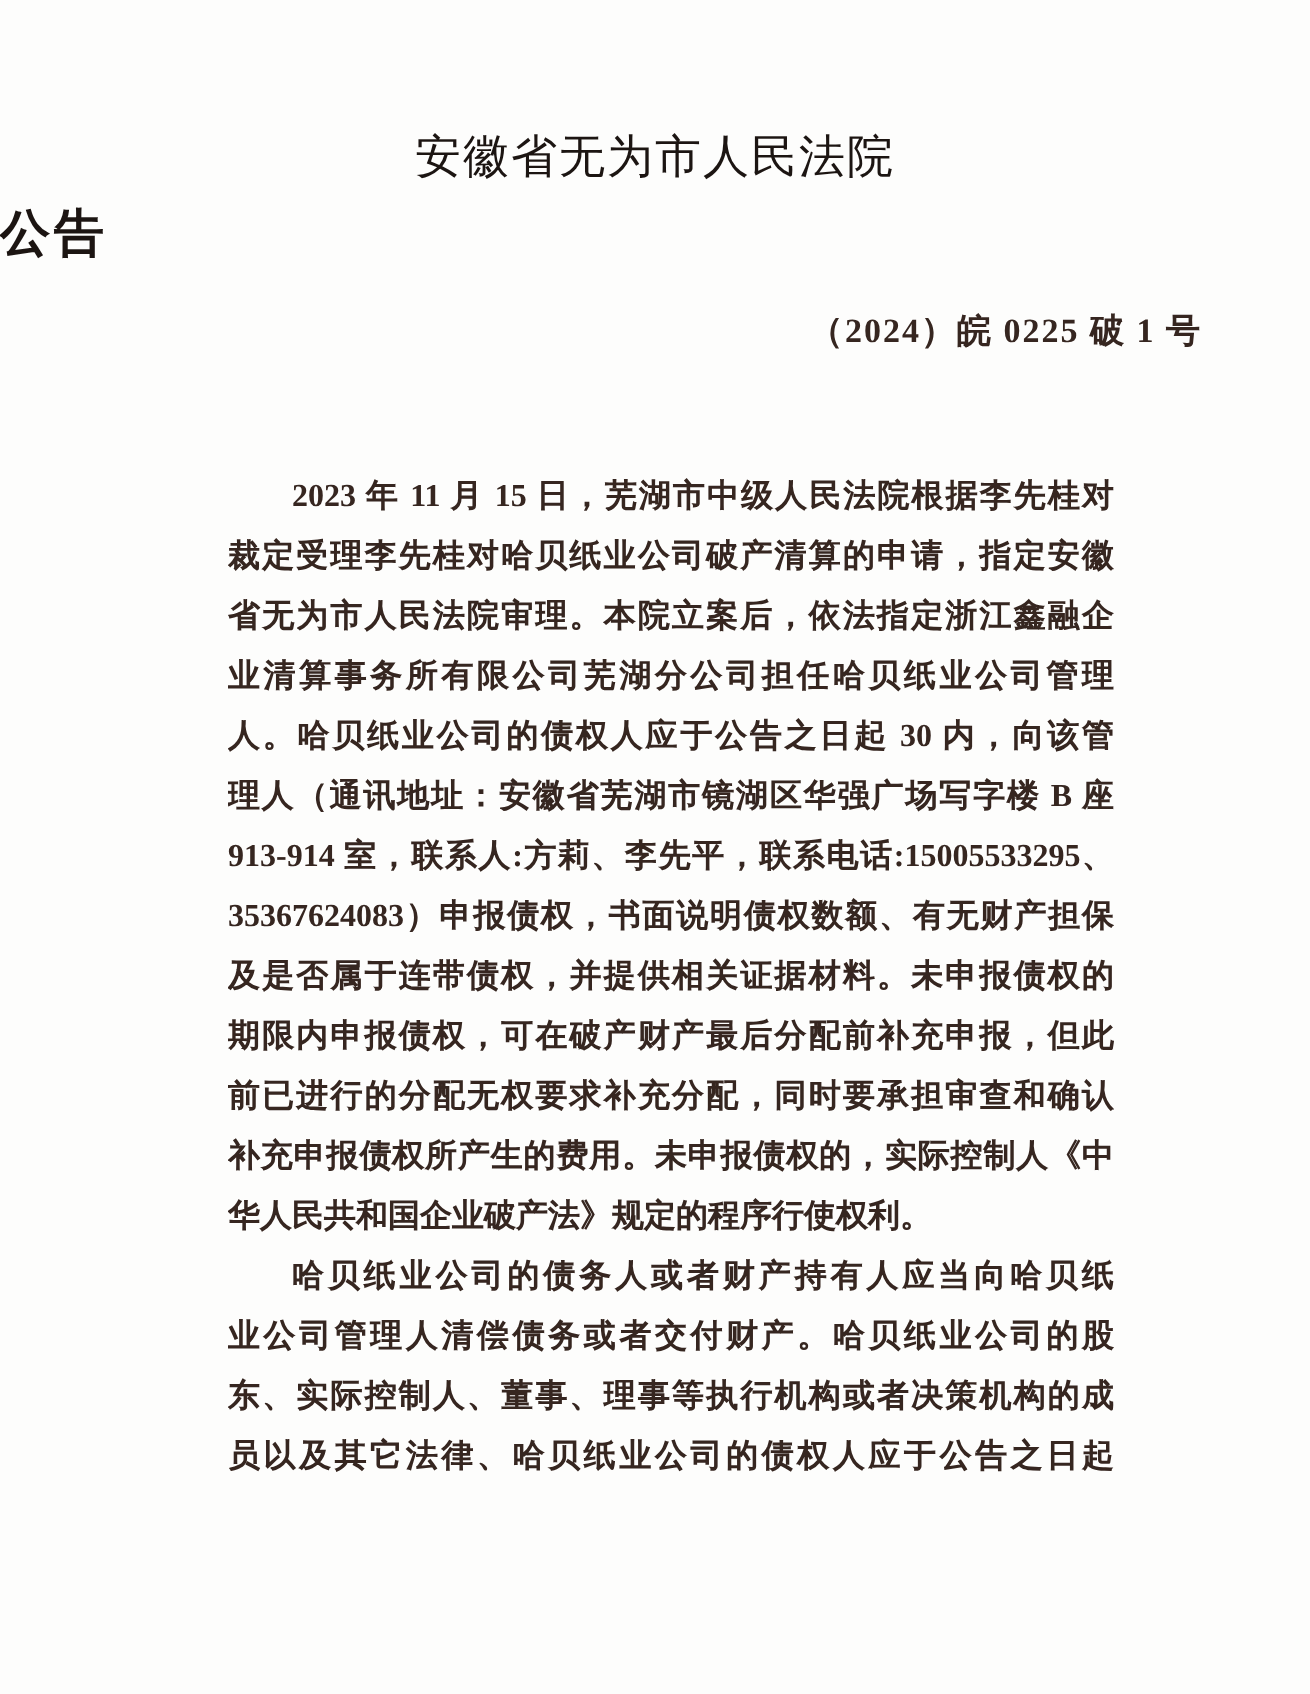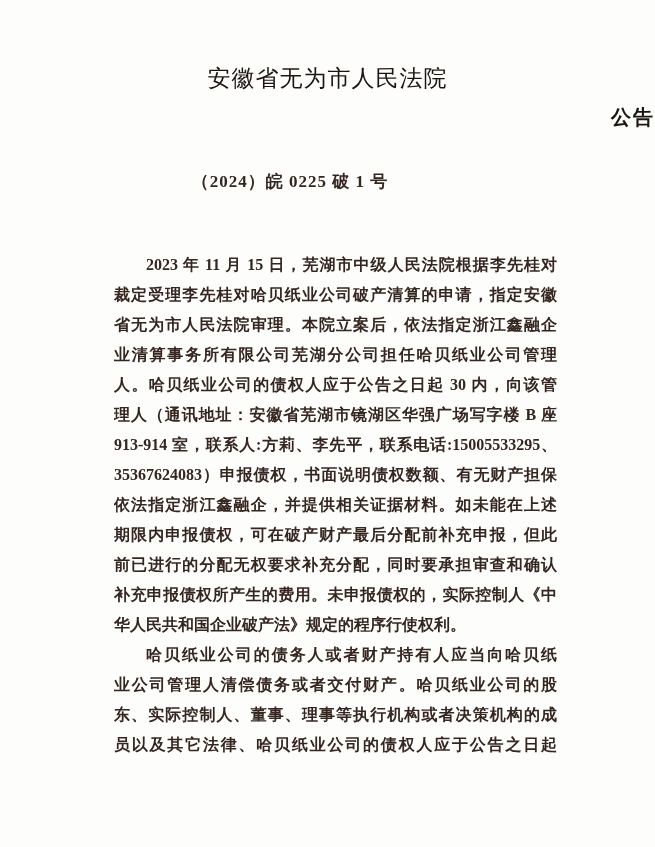--- a/index.html
+++ b/index.html
@@ -25,32 +25,32 @@
     text-align:center;
     font-family:"Liberation Sans", sans-serif;
     font-size:23px;
     line-height:40px;
     font-weight:400;
     letter-spacing:1px;
     color:var(--heading-ink);
   }
   .doc-title{
     margin:0;
-    text-align:right;
+    text-align:left;
     font-family:"Liberation Sans", sans-serif;
-    font-size:20px;
+    font-size:25px;
     line-height:38px;
     font-weight:700;
     letter-spacing:2px;
     color:var(--heading-ink);
   }
   .case-number-row{
-    margin-top:34px;
-    padding-right:75px;
-    text-align:center;
+    margin-top:18px;
+    padding-right:54px;
+    text-align:right;
     font-size:17px;
     line-height:24px;
     font-weight:700;
     letter-spacing:1px;
   }
   .doc-body{
     margin:56px 98px 0 114px;
     font-size:16px;
     line-height:30px;
     font-weight:700;
@@ -80,21 +80,21 @@
   </div>
   <div class="doc-body">
       <div class="body-line indent">2023 年 11 月 15 日，芜湖市中级人民法院根据李先桂对</div>
       <div class="body-line">裁定受理李先桂对哈贝纸业公司破产清算的申请，指定安徽</div>
       <div class="body-line">省无为市人民法院审理。本院立案后，依法指定浙江鑫融企</div>
       <div class="body-line">业清算事务所有限公司芜湖分公司担任哈贝纸业公司管理</div>
       <div class="body-line">人。哈贝纸业公司的债权人应于公告之日起 30 内，向该管</div>
       <div class="body-line">理人（通讯地址：安徽省芜湖市镜湖区华强广场写字楼 B 座</div>
       <div class="body-line">913-914 室，联系人:方莉、李先平，联系电话:15005533295、</div>
       <div class="body-line">35367624083）申报债权，书面说明债权数额、有无财产担保</div>
-      <div class="body-line">依法指定浙江鑫融企，并提供相关证据材料。如未能在上述</div>
+      <div class="body-line">及是否属于连带债权，并提供相关证据材料。未申报债权的</div>
       <div class="body-line">期限内申报债权，可在破产财产最后分配前补充申报，但此</div>
       <div class="body-line">前已进行的分配无权要求补充分配，同时要承担审查和确认</div>
       <div class="body-line">补充申报债权所产生的费用。未申报债权的，实际控制人《中</div>
       <div class="body-line para-end">华人民共和国企业破产法》规定的程序行使权利。</div>
       <div class="body-line indent">哈贝纸业公司的债务人或者财产持有人应当向哈贝纸</div>
       <div class="body-line">业公司管理人清偿债务或者交付财产。哈贝纸业公司的股</div>
       <div class="body-line">东、实际控制人、董事、理事等执行机构或者决策机构的成</div>
       <div class="body-line">员以及其它法律、哈贝纸业公司的债权人应于公告之日起</div>
     </div>
 </div>

